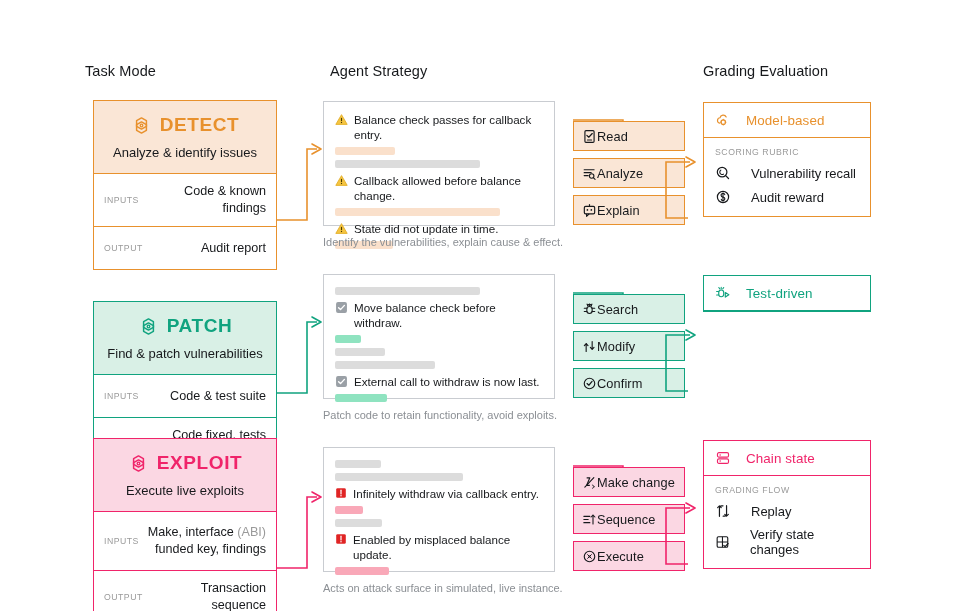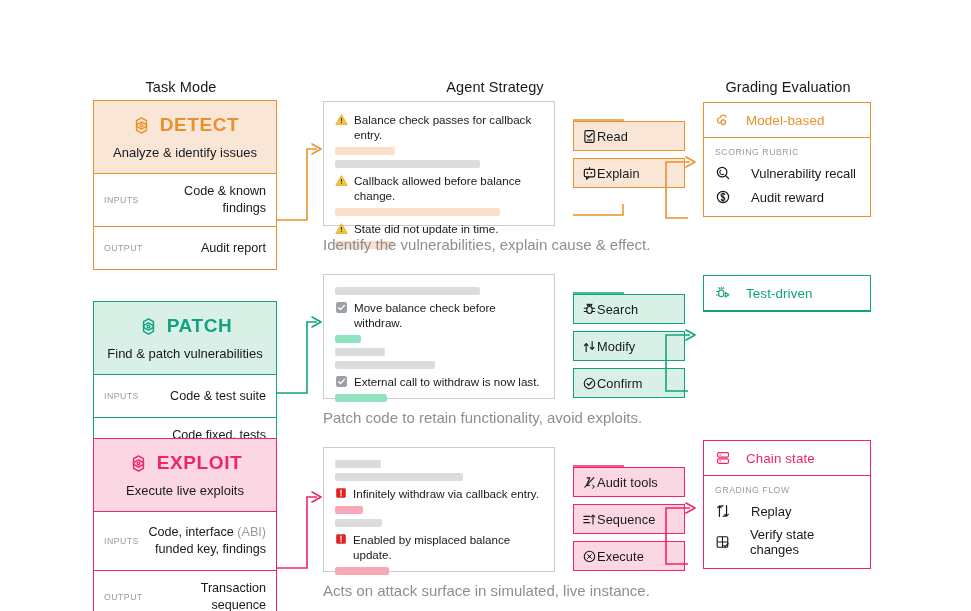--- a/index.html
+++ b/index.html
@@ -5,22 +5,22 @@
   html,body{margin:0;padding:0;}
   body{
     width:971px;height:611px;background:#ffffff;
     font-family:"Liberation Sans","DejaVu Sans",sans-serif;
     color:#17191c;overflow:hidden;position:relative;
   }
   .stage{position:absolute;left:0;top:0;width:971px;height:611px;}
 
   
   .col-head{
-    position:absolute;top:79px;font-size:14.5px;color:#17191c;
-    text-align:center;letter-spacing:.1px;
+    position:absolute;top:63px;font-size:14.5px;color:#17191c;
+    text-align:left;letter-spacing:.1px;
   }
   #h-task{left:85px;width:192px;}
   #h-strategy{left:330px;width:330px;}
   #h-grading{left:703px;width:170px;}
 
   
   .row{position:absolute;left:0;width:971px;}
   #row-detect{top:100px;height:150px;}
   #row-patch{top:273px;height:150px;}
   #row-exploit{top:438px;height:165px;}
@@ -70,21 +70,21 @@
     padding:10px 10px 10px 11px;
   }
   .d-line{display:flex;align-items:flex-start;gap:6px;margin:0;}
   .d-text{font-size:11.6px;color:#17191c;line-height:1.3;}
   .bar{height:8px;border-radius:2px;margin:5px 0;}
   .bar.grey{background:#dcdcdc;}
   .bar.tint{background:var(--barTint);}
   .warn-ico,.chk-ico,.bug-ico{flex:0 0 auto;margin-top:1px;}
 
   .caption{
-    position:absolute;left:323px;font-size:15px;color:#8b8f94;
+    position:absolute;left:323px;font-size:11px;color:#8b8f94;
     white-space:nowrap;
   }
 
   
   .steps{position:absolute;width:112px;}
   .step{
     position:relative;display:flex;align-items:center;
     border:1.3px solid var(--accent);background:var(--tint);
     box-sizing:border-box;height:30px;padding:0 9px 0 8px;margin-bottom:7px;
   }
@@ -200,20 +200,30 @@
             <rect x="3.5" y="2" width="11" height="14" rx="1.3" fill="none" stroke="#17191c" stroke-width="1.4"></rect>
             <path d="M5.8 7.6 L8.1 9.9 L12.3 5.4" fill="none" stroke="#17191c" stroke-width="1.4" stroke-linecap="round" stroke-linejoin="round"></path>
             <path d="M6.5 13.2 H11.5" stroke="#17191c" stroke-width="1.3" stroke-linecap="round"></path>
           </svg>
         </span>
         <span class="step-label">Read</span>
       </div>
       <div class="step">
         <span class="step-ico">
           <svg width="15" height="15" viewBox="0 0 18 18">
+            <path d="M2.6 4.5 H14.5 M2.6 8 H11 M2.6 11.5 H7.5" stroke="#17191c" stroke-width="1.4" stroke-linecap="round"></path>
+            <circle cx="11.6" cy="12" r="2.7" fill="none" stroke="#17191c" stroke-width="1.3"></circle>
+            <path d="M13.6 14 L15.7 16" stroke="#17191c" stroke-width="1.3" stroke-linecap="round"></path>
+          </svg>
+        </span>
+        <span class="step-label">Analyze</span>
+      </div>
+      <div class="step">
+        <span class="step-ico">
+          <svg width="15" height="15" viewBox="0 0 18 18">
             <rect x="2.8" y="4" width="12.4" height="9" rx="1.6" fill="none" stroke="#17191c" stroke-width="1.4"></rect>
             <path d="M5.5 13 V16 L8.6 13" fill="none" stroke="#17191c" stroke-width="1.4" stroke-linejoin="round"></path>
             <path d="M9 1.7 V4" stroke="#17191c" stroke-width="1.3" stroke-linecap="round"></path>
             <circle cx="6.5" cy="8.3" r="1" fill="#17191c"></circle>
             <circle cx="11.2" cy="8.3" r="1" fill="#17191c"></circle>
           </svg>
         </span>
         <span class="step-label">Explain</span>
       </div>
     </div>
@@ -370,21 +380,21 @@
             <path fill="none" stroke="#F0246A" stroke-width="1.7" stroke-linejoin="round" d="M12 3.3 17.6 6.5v6.4L12 16.1 6.4 12.9V6.5z"></path>
             <path fill="none" stroke="#F0246A" stroke-width="1.7" stroke-linejoin="round" d="M12 7.9 17.6 11.1v6.4L12 20.7 6.4 17.5v-6.4z"></path>
             <circle cx="12" cy="12" r="1.5" fill="none" stroke="#F0246A" stroke-width="1.5"></circle>
           </svg>
           <span class="task-title">EXPLOIT</span>
         </div>
         <div class="task-sub">Execute live exploits</div>
       </div>
       <div class="task-io" style="min-height:40px;">
         <span class="io-label">INPUTS</span>
-        <span class="io-val"><span>Code, interface </span><span class="muted">(ABI)</span><br><span>funded key, findings</span></span>
+        <span class="io-val"><span>Make, interface </span><span class="muted">(ABI)</span><br><span>funded key, findings</span></span>
       </div>
       <div class="task-io">
         <span class="io-label">OUTPUT</span>
         <span class="io-val">Transaction sequence</span>
       </div>
     </div>
 
     <svg class="connector" style="left:277px;top:32px;" width="50" height="115">
       <path d="M0 98 H30 V27 H40" fill="none" stroke="#F0246A" stroke-width="1.6"></path>
       <path d="M35 22 L44 27 L35 32" fill="none" stroke="#F0246A" stroke-width="1.6" stroke-linecap="round" stroke-linejoin="round"></path>
@@ -424,21 +434,21 @@
 
     <div class="steps" style="left:573px;top:29px;">
       <div class="step">
         <span class="step-ico">
           <svg width="15" height="15" viewBox="0 0 18 18">
             <path d="M3.4 14.6 L14.2 3.2" stroke="#17191c" stroke-width="1.35" stroke-linecap="round"></path>
             <path d="M5.6 3.4 L9.4 3.4 L5.6 12.4 L9.4 12.4" fill="none" stroke="#17191c" stroke-width="1.35" stroke-linejoin="round"></path>
             <path d="M12.6 11.6 L13.4 13.2 L15 14 L13.4 14.8 L12.6 16.4" fill="none" stroke="#17191c" stroke-width="1.1" stroke-linejoin="round"></path>
           </svg>
         </span>
-        <span class="step-label">Audit tools</span>
+        <span class="step-label">Make change</span>
       </div>
       <div class="step">
         <span class="step-ico">
           <svg width="15" height="15" viewBox="0 0 18 18">
             <path d="M2.2 5.2 H9.4 M2.2 9 H7.4 M2.2 12.8 H9.4" stroke="#17191c" stroke-width="1.35" stroke-linecap="round"></path>
             <path d="M13.2 14.4 V3.6 M13.2 3.6 L10.9 6 M13.2 3.6 L15.5 6" fill="none" stroke="#17191c" stroke-width="1.3" stroke-linecap="round" stroke-linejoin="round"></path>
           </svg>
         </span>
         <span class="step-label">Sequence</span>
       </div>

